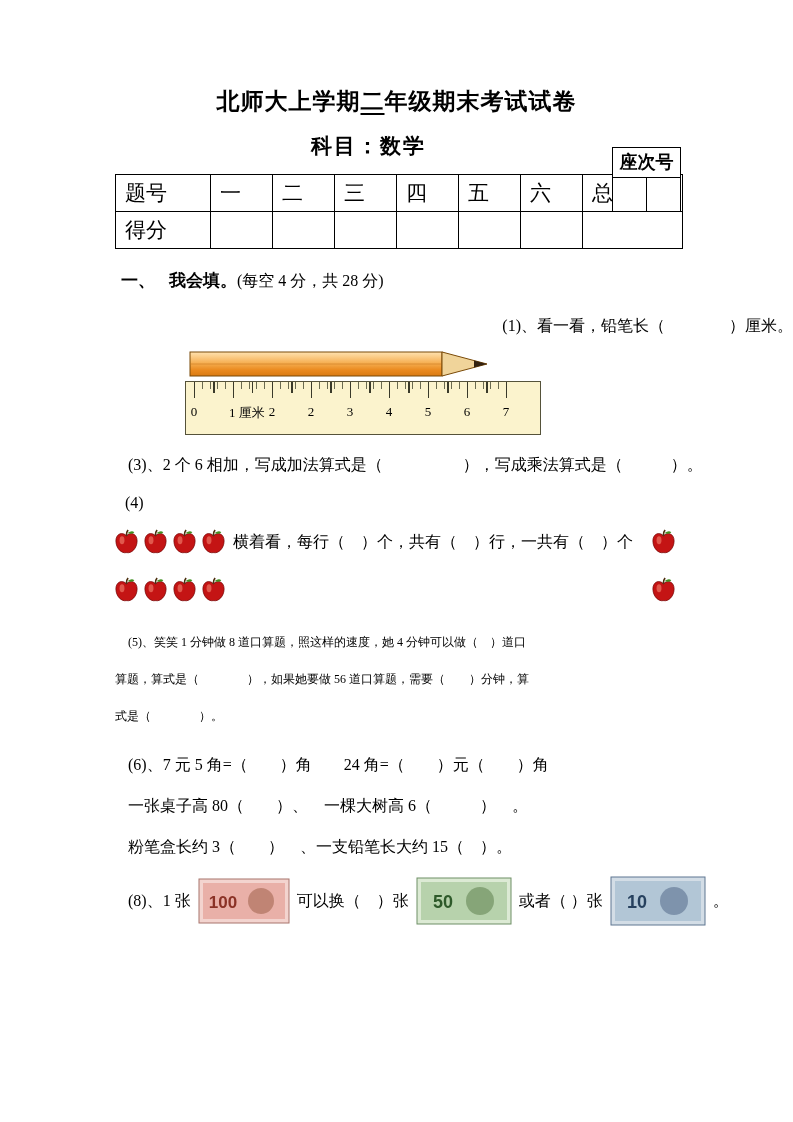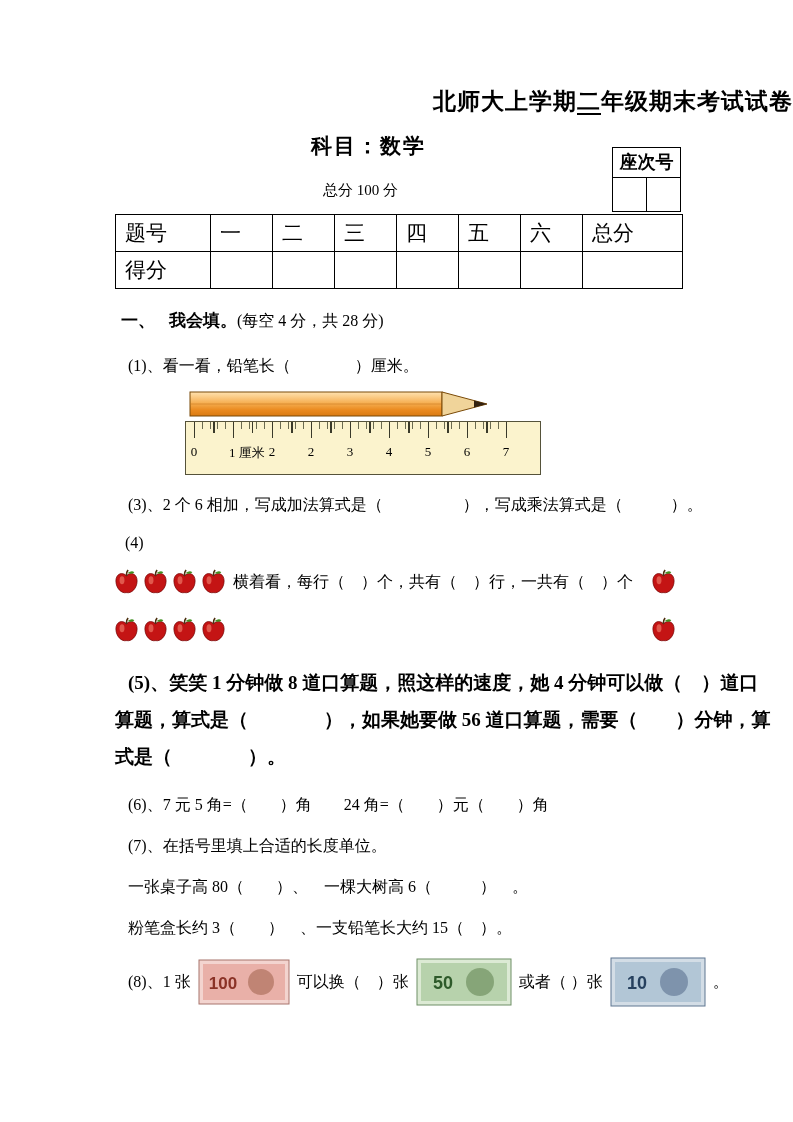--- a/index.html
+++ b/index.html
@@ -1,41 +1,41 @@
 <!DOCTYPE html>
 <html><head>
 <meta charset="utf-8">
 <style>
   * { margin:0; padding:0; box-sizing:border-box; }
   html,body { background:#fff; }
   body {
     width:793px; height:1122px; position:relative; overflow:hidden;
     font-family:"Liberation Serif","DejaVu Serif",serif; color:#000;
   }
-  .title { text-align:right; padding-top:86px; font-size:23px; font-weight:bold; letter-spacing:1px; }
+  .title { text-align:center; padding-top:86px; font-size:23px; font-weight:bold; letter-spacing:1px; }
   .title .u { text-decoration:underline; text-underline-offset:4px; }
   .subject { text-align:center; font-size:21px; font-weight:bold; margin-top:15px; padding-right:56px; letter-spacing:2px; }
   .total { text-align:center; font-size:15px; margin-top:21px; padding-right:72px; }
 
   .seat-box { position:absolute; left:612px; top:147px; width:69px; border:1.6px solid #000; font-size:18px; background:#fff; }
   .seat-label { text-align:center; font-weight:bold; padding:2px 0 3px; border-bottom:1.6px solid #000; }
   .seat-cells { display:flex; height:33px; }
   .seat-cell { flex:1; }
   .seat-cell:first-child { border-right:1.6px solid #000; }
 
   table.score-table { border-collapse:collapse; margin:14px 0 0 115px; }
   table.score-table td { border:1.6px solid #000; height:37px; font-size:21px; padding-left:9px; vertical-align:middle; }
 
   .sec-heading { margin:20px 0 0 121px; font-size:17px; white-space:nowrap; }
   .sec-heading .num { font-weight:bold; margin-right:14px; }
   .sec-heading .b { font-weight:bold; }
   .sec-heading .note { font-size:16px; }
 
   .q { margin:20px 0 0 128px; font-size:16px; white-space:nowrap; }
-  .q.first { margin-top:24px; }
+  .q.first { margin-top:24px;text-align:right; }
   .q.q4label { margin-top:18px; margin-left:125px; }
   .q.sub { }
 
   .pencil-ruler { margin:10px 0 0 185px; width:364px; }
   .pencil { display:block; margin-left:4px; }
   .ruler {
     position:relative; width:356px; height:54px;
     background-color:#fbf3cd;
     border:1.5px solid #55523a;
     background-image:
@@ -48,42 +48,41 @@
   }
   .rl { position:absolute; top:22px; font-size:13px; transform:translateX(-50%); white-space:nowrap; }
   .rl.wide { transform:none; }
 
   .apple-row { display:flex; align-items:center; margin:12px 0 0 113px; padding-right:116px; height:36px; }
   .apples { display:flex; gap:2px; align-items:center; }
   .atext { margin-left:6px; font-size:16px; white-space:nowrap; }
   .apple-right { margin-left:auto; display:flex; }
 
   .q5 { margin-top:16px; }
-  .q5 p { font-size:19px; line-height:37px; white-space:nowrap; margin-left:115px;font-weight:bold; }
+  .q5 p { font-size:12px; line-height:37px; white-space:nowrap; margin-left:115px; }
   .q5 p.ind { margin-left:128px; }
 
   .q8row { display:flex; align-items:center; margin:18px 0 0 128px; font-size:16px; gap:7px; white-space:nowrap; }
   .bill { display:block; }
 </style>
 </head>
 <body>
 
 <div>
 
   <div class="seat-box">
     <div class="seat-label">座次号</div>
     <div class="seat-cells">
       <div class="seat-cell"></div>
       <div class="seat-cell"></div>
     </div>
   </div>
 
   <h1 class="title"><span>北师大上学期</span><span class="u">二</span><span>年级期末考试试卷</span></h1>
   <div class="subject">科目：数学</div>
-  <div class="total">总分 100 分</div>
 
   <table class="score-table">
     <colgroup>
       <col style="width:95px">
         <col style="width:62px">
         <col style="width:62px">
         <col style="width:62px">
       <col style="width:62px">
         <col style="width:62px">
         <col style="width:62px">
@@ -223,21 +222,20 @@
     </span>
   </div>
 
   <div class="q5">
     <p class="ind">(5)、笑笑 1 分钟做 8 道口算题，照这样的速度，她 4 分钟可以做（　）道口</p>
     <p>算题，算式是（　　　　），如果她要做 56 道口算题，需要（　　）分钟，算</p>
     <p>式是（　　　　）。</p>
   </div>
 
   <p class="q">(6)、7 元 5 角=（　　）角　　24 角=（　　）元（　　）角</p>
-  <p class="q">(7)、在括号里填上合适的长度单位。</p>
   <p class="q sub">一张桌子高 80（　　）、　一棵大树高 6（　　　）　。</p>
   <p class="q sub">粉笔盒长约 3（　　）　、一支铅笔长大约 15（　）。</p>
 
   <div class="q8row">
     <span>(8)、1 张</span>
     <svg class="bill" width="92" height="46" viewBox="0 0 92 46">
       <rect x="1" y="1" width="90" height="44" fill="#f3d4cf" stroke="#a8756c" stroke-width="1"></rect>
       <rect x="5" y="5" width="82" height="36" fill="#e9b0a8"></rect>
       <circle cx="63" cy="23" r="13" fill="#c08474"></circle>
       <text x="25" y="30" font-size="17" font-weight="bold" fill="#8a3226" text-anchor="middle" font-family="Liberation Sans, sans-serif">100</text>

